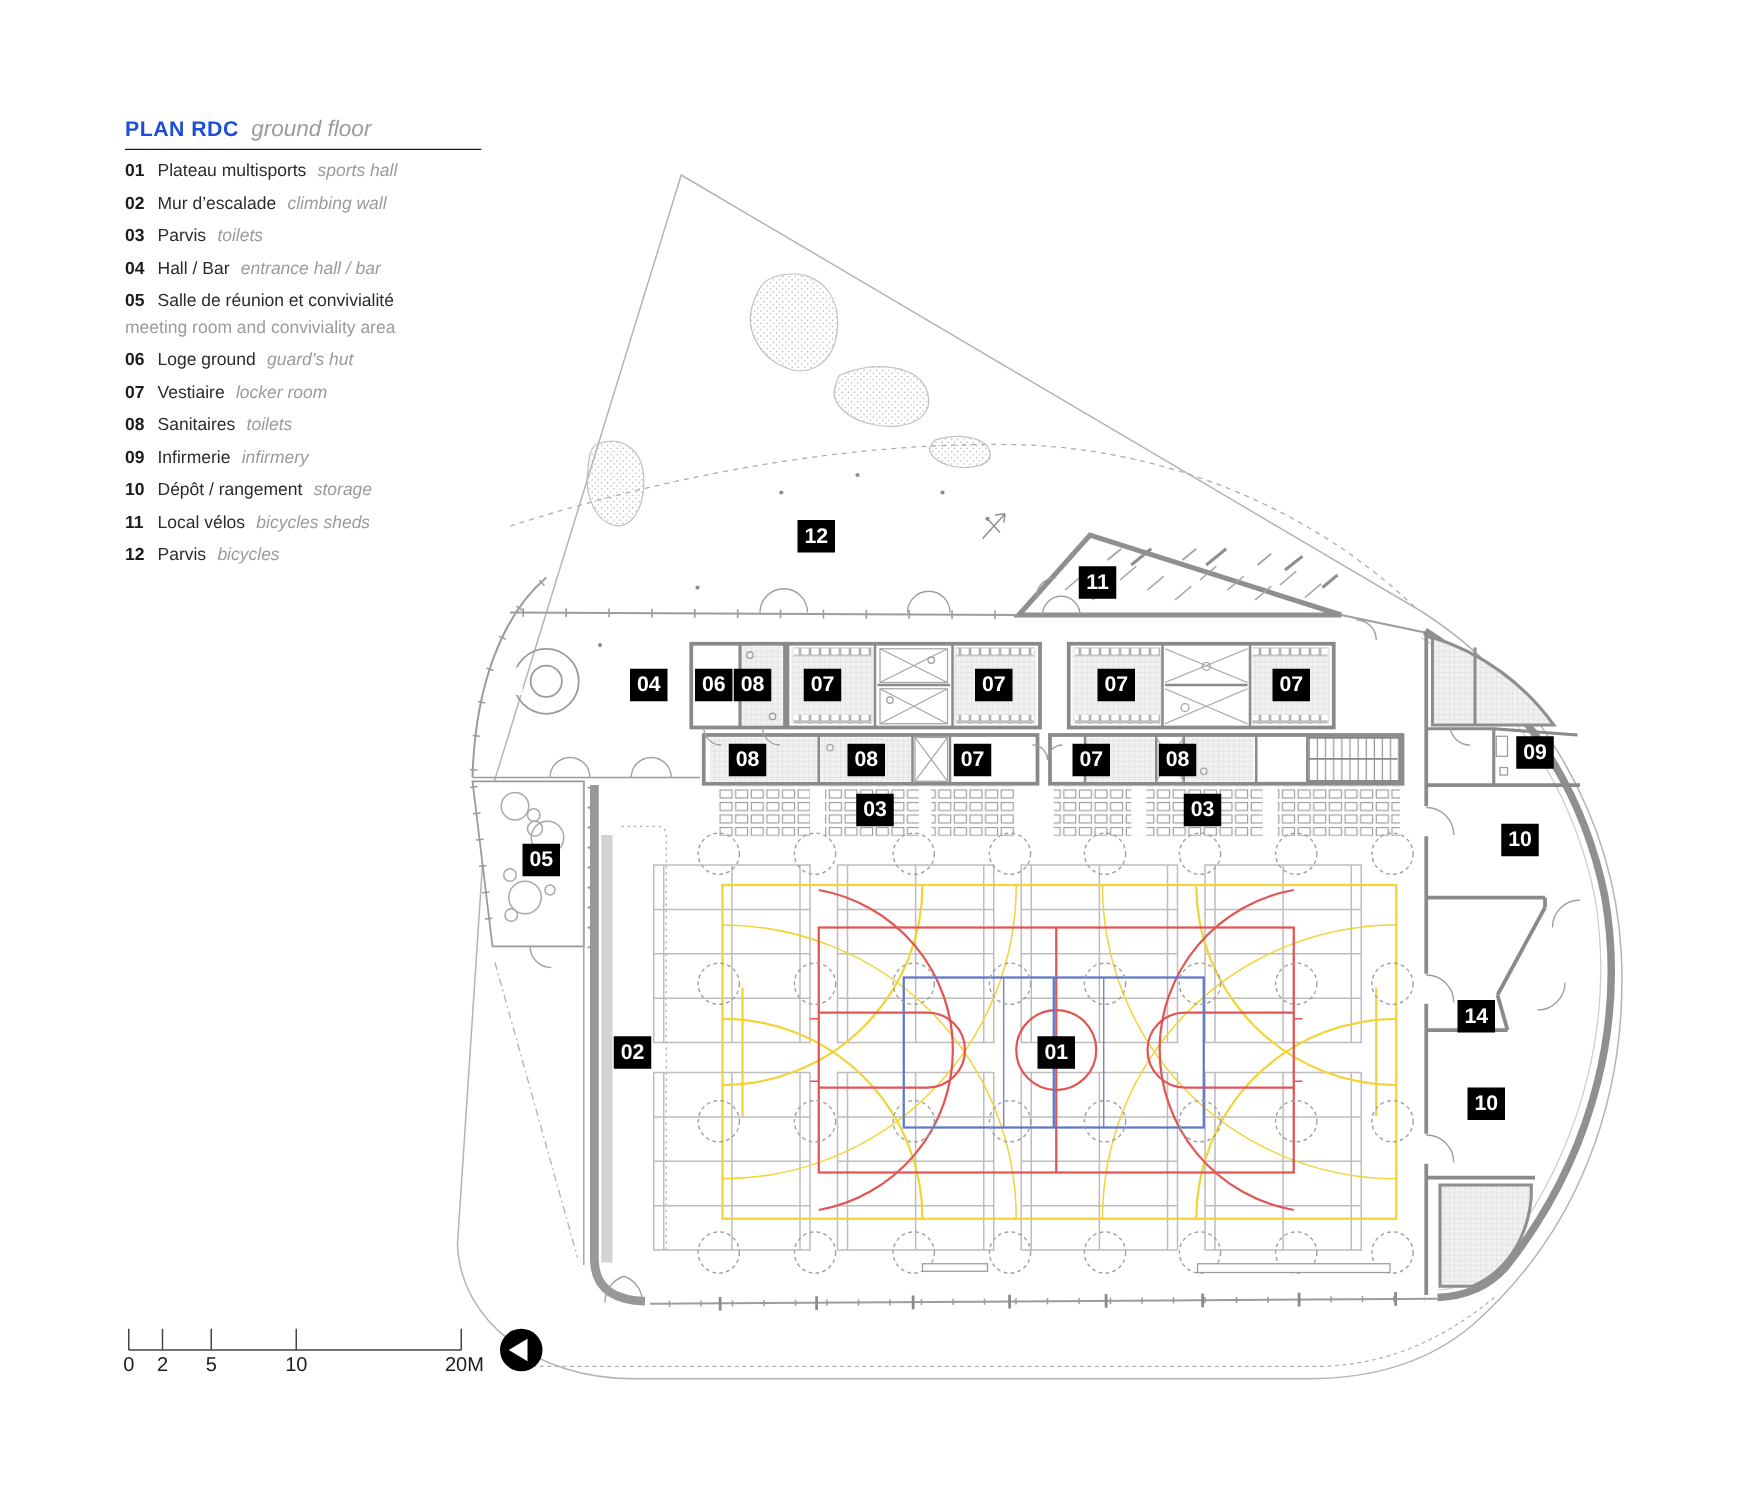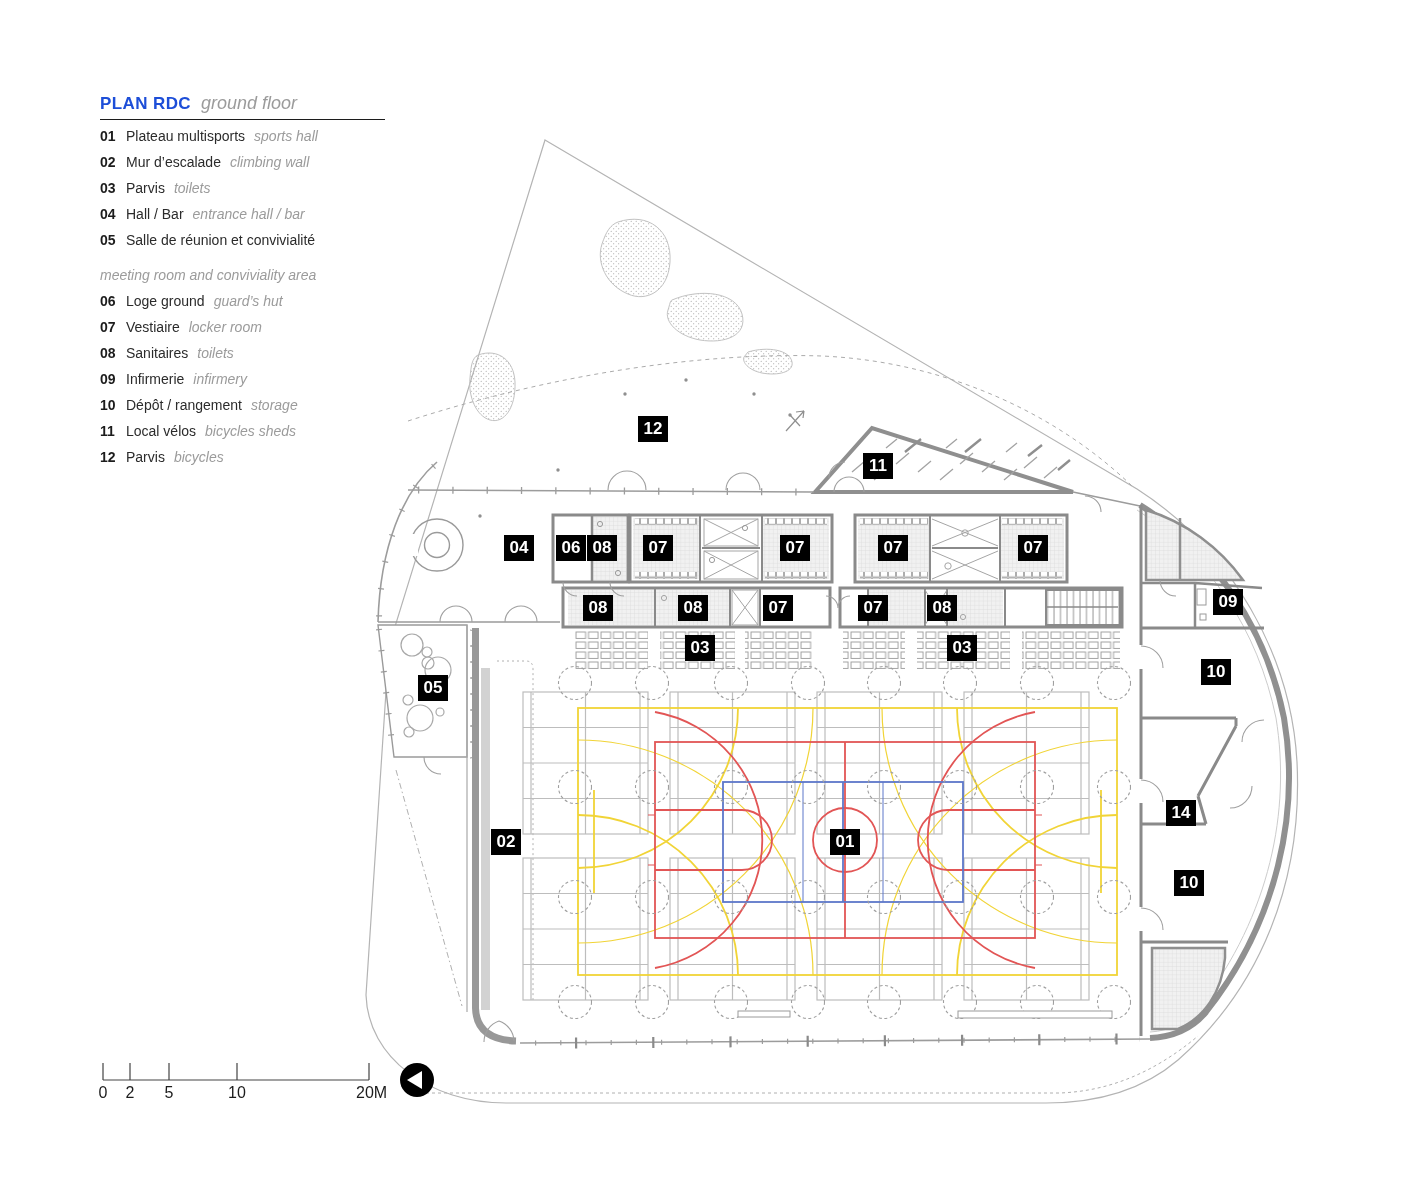--- a/index.html
+++ b/index.html
@@ -9,21 +9,21 @@
 
   
   .legend{position:absolute;left:100px;top:93px;width:310px;}
   .lt-row{font-size:17px;padding-bottom:5px;border-bottom:1.5px solid #1c1c1c;width:285px;}
   .lt-fr{font-weight:bold;color:#1d4ed8;letter-spacing:.4px;}
   .lt-en{font-style:italic;color:#9b9b9b;margin-left:10px;font-size:18px;}
   .leg-row{margin-top:7px;font-size:14px;line-height:19px;white-space:nowrap;}
   .leg-num{font-weight:bold;color:#1c1c1c;display:inline-block;width:26px;}
   .leg-fr{color:#2b2b2b;}
   .leg-en{font-style:italic;color:#9b9b9b;margin-left:9px;}
-  .leg-row.en-line{color:#9b9b9b;font-style:italic;margin-top:16px;}
+  .leg-row.en-line{color:#9b9b9b;margin-top:2px;}
 
   
   #labels{position:absolute;inset:0;pointer-events:none;}
   .plan-label{position:absolute;min-width:30px;height:26px;background:#000;color:#fff;
     font-weight:bold;font-size:17px;line-height:26px;text-align:center;
     transform:translate(-50%,-50%);padding:0 2px;box-sizing:border-box;}
 
   
   .scalebar{position:absolute;left:96px;top:1056px;width:300px;height:50px;}
   .scalebar .sl{position:absolute;top:28px;font-size:16px;color:#1c1c1c;transform:translateX(-50%);}

